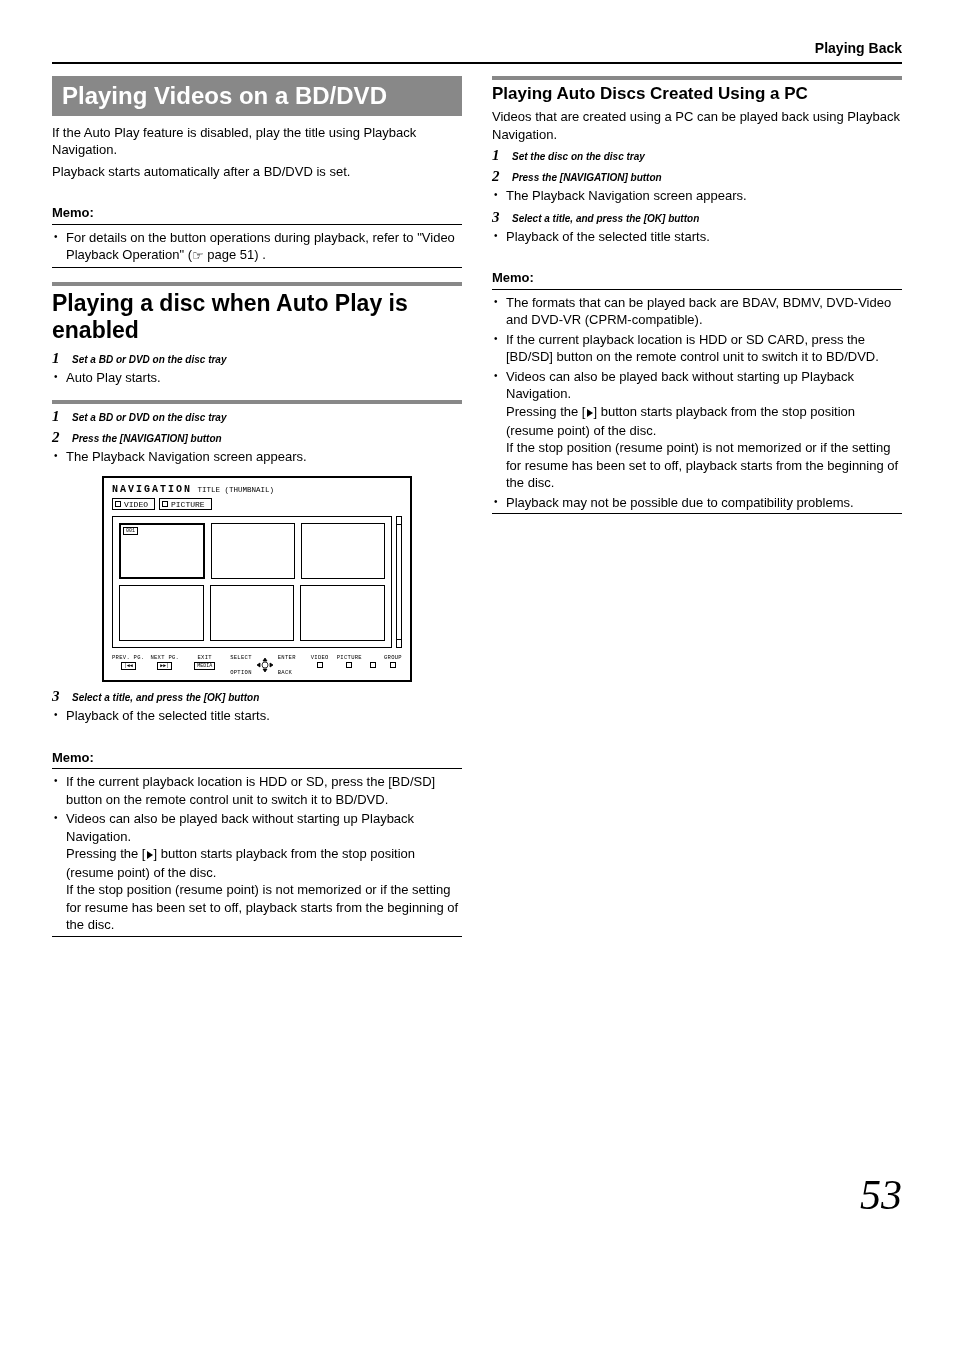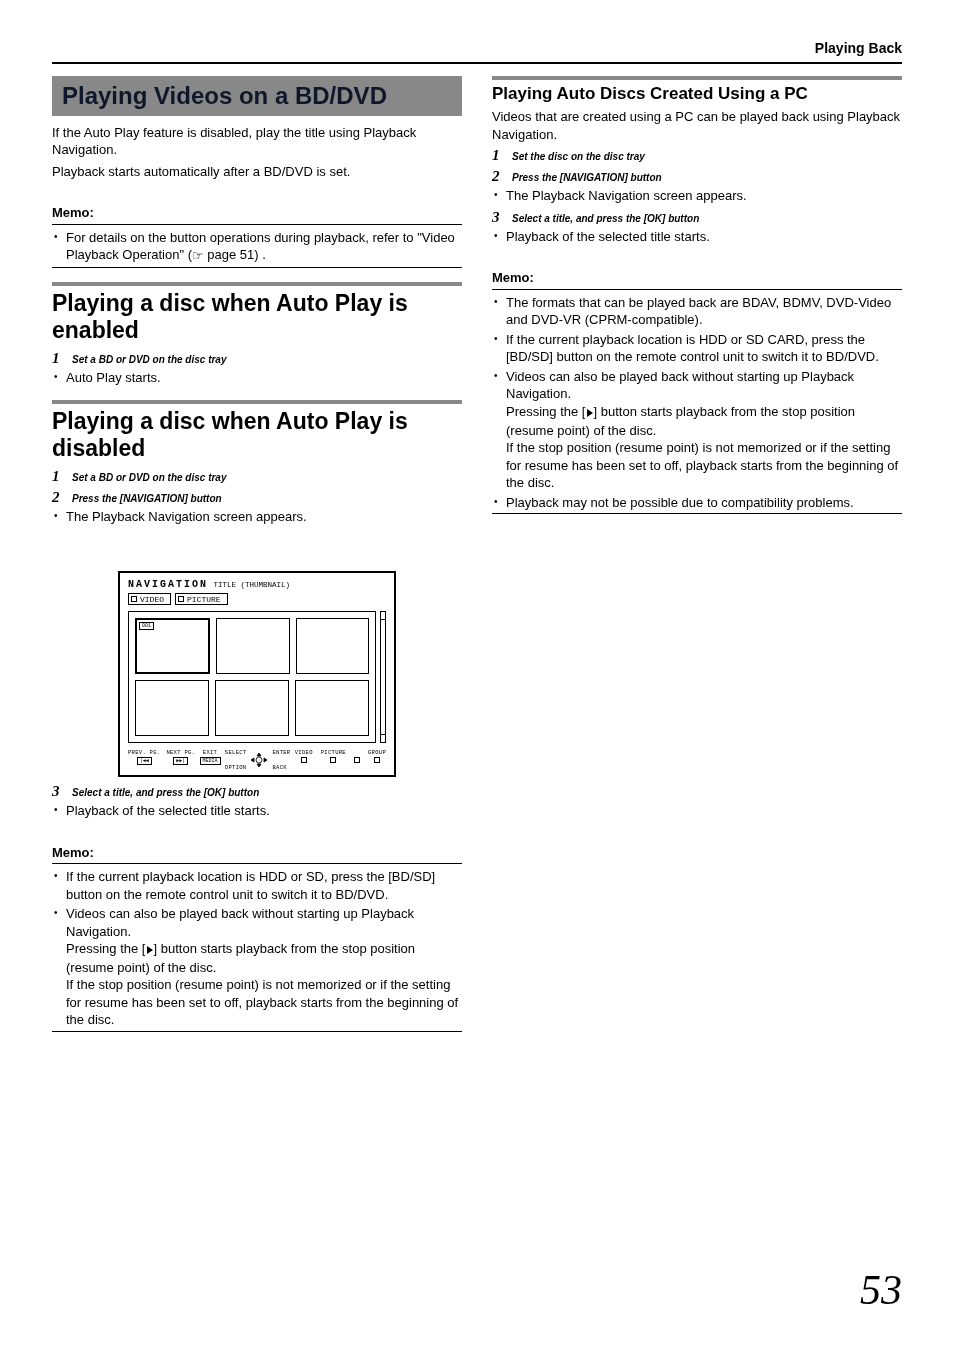--- a/index.html
+++ b/index.html
@@ -24,21 +24,21 @@
     border-top: 2px solid #000;
     margin: 0 0 8px 0;
   }
   .columns {
     display: flex;
     gap: 30px;
   }
   .col { flex: 1; min-width: 0; }
   .main-h {
     background: #888;
-    color: #0f172a;
+    color: #ffffff;
     font-size: 24px;
     font-weight: bold;
     padding: 6px 10px 6px 10px;
     margin: 4px 0 8px 0;
     line-height: 1.15;
   }
   p { margin: 4px 0; line-height: 1.35; }
   .memo-label { font-weight: bold; margin-top: 24px; margin-bottom: 0px; }
   .memo-hr {
     border: none; border-top: 1px solid #000; margin: 2px 0 4px 0;
@@ -60,25 +60,24 @@
     display: flex; align-items: baseline; gap: 8px; margin: 4px 0 2px 0;
   }
   .step-num { font-style: italic; font-weight: bold; font-family: "Times New Roman", serif; font-size: 15px; width: 12px; }
   .step-text { font-weight: bold; font-size: 10px; font-style: italic; }
   .sub-h-top { font-weight: bold; font-size: 17px; margin: 0 0 4px 0; }
   .hand { display:inline-block; vertical-align: -1px;}
   .play-tri { display:inline-block; vertical-align: -1px; }
   .screen-wrap { display:flex; justify-content:center; margin: 10px 0 6px 0; }
   .screen {
     border: 2px solid #000;
-    width: 278px;
+    width: 310px;
     padding: 6px 8px 4px 8px;
     font-family: "Courier New", monospace;
     font-size: 9px;
-    margin-top: 35px;
   }
   .nav-title { letter-spacing: 2px; font-weight: bold; font-size: 10px;}
   .tabs { display:flex; gap:4px; margin: 3px 0 6px 0;}
   .tab { border:1px solid #000; padding: 1px 6px 0px 2px; font-size: 8px; display:flex; align-items:center; gap:3px;}
   .tab .sq { width:6px; height:6px; border:1px solid #000; display:inline-block;}
   .grid-area { border:1px solid #000; padding:6px; }
   .grid-row { display:flex; gap:6px; margin-bottom:6px;}
   .grid-row:last-child{margin-bottom:0;}
   .thumb { flex:1; height:56px; border:1px solid #000; position:relative;}
   .thumb.sel { border:2px solid #000; }
@@ -132,21 +131,20 @@
     <div class="sub-h">Playing a disc when Auto Play is enabled</div>
     <div class="step">
       <span class="step-num">1</span>
       <span class="step-text">Set a BD or DVD on the disc tray</span>
     </div>
     <ul class="bullets">
       <li>Auto Play starts.</li>
     </ul>
 
     <div class="sub-h-bar"></div>
-    <div class="sub-h">Playing a disc when Auto Play is disabled</div>
     <div class="step">
       <span class="step-num">1</span>
       <span class="step-text">Set a BD or DVD on the disc tray</span>
     </div>
     <div class="step">
       <span class="step-num">2</span>
       <span class="step-text">Press the [NAVIGATION] button</span>
     </div>
     <ul class="bullets">
       <li>The Playback Navigation screen appears.</li>

